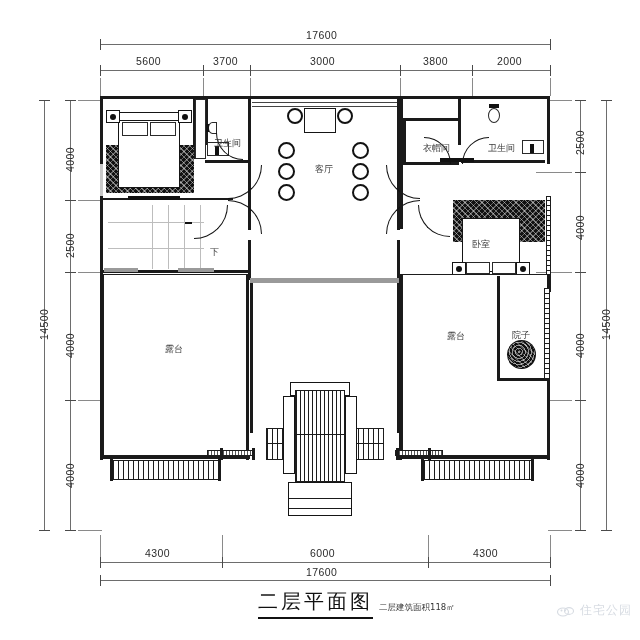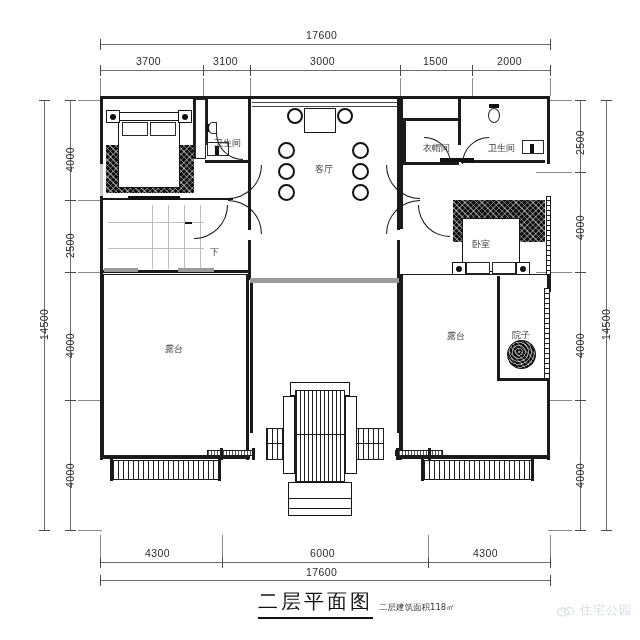--- a/index.html
+++ b/index.html
@@ -93,24 +93,24 @@
     <div class="dimtxt" style="left:306px;top:29px;">17600</div>
 
     <div class="dimline h" style="left:100px;top:70px;width:450px;"></div>
     <div class="tick v" style="left:100px;top:65px;height:11px;"></div>
     <div class="tick v" style="left:203px;top:65px;height:11px;"></div>
     <div class="tick v" style="left:250px;top:65px;height:11px;"></div>
     <div class="tick v" style="left:400px;top:65px;height:11px;"></div>
     <div class="tick v" style="left:472px;top:65px;height:11px;"></div>
     <div class="tick v" style="left:550px;top:65px;height:11px;"></div>
 
-    <div class="dimtxt" style="left:136px;top:55px;">3700</div>
-    <div class="dimtxt" style="left:213px;top:55px;">3100</div>
+    <div class="dimtxt" style="left:136px;top:55px;">5600</div>
+    <div class="dimtxt" style="left:213px;top:55px;">3700</div>
     <div class="dimtxt" style="left:310px;top:55px;">3000</div>
-    <div class="dimtxt" style="left:423px;top:55px;">1500</div>
+    <div class="dimtxt" style="left:423px;top:55px;">3800</div>
     <div class="dimtxt" style="left:497px;top:55px;">2000</div>
 
     <div class="gridline v" style="left:100px;top:78px;height:18px;"></div>
     <div class="gridline v" style="left:203px;top:78px;height:18px;"></div>
     <div class="gridline v" style="left:250px;top:78px;height:18px;"></div>
     <div class="gridline v" style="left:400px;top:78px;height:18px;"></div>
     <div class="gridline v" style="left:472px;top:78px;height:18px;"></div>
     <div class="gridline v" style="left:550px;top:78px;height:18px;"></div>
   </div>
 

